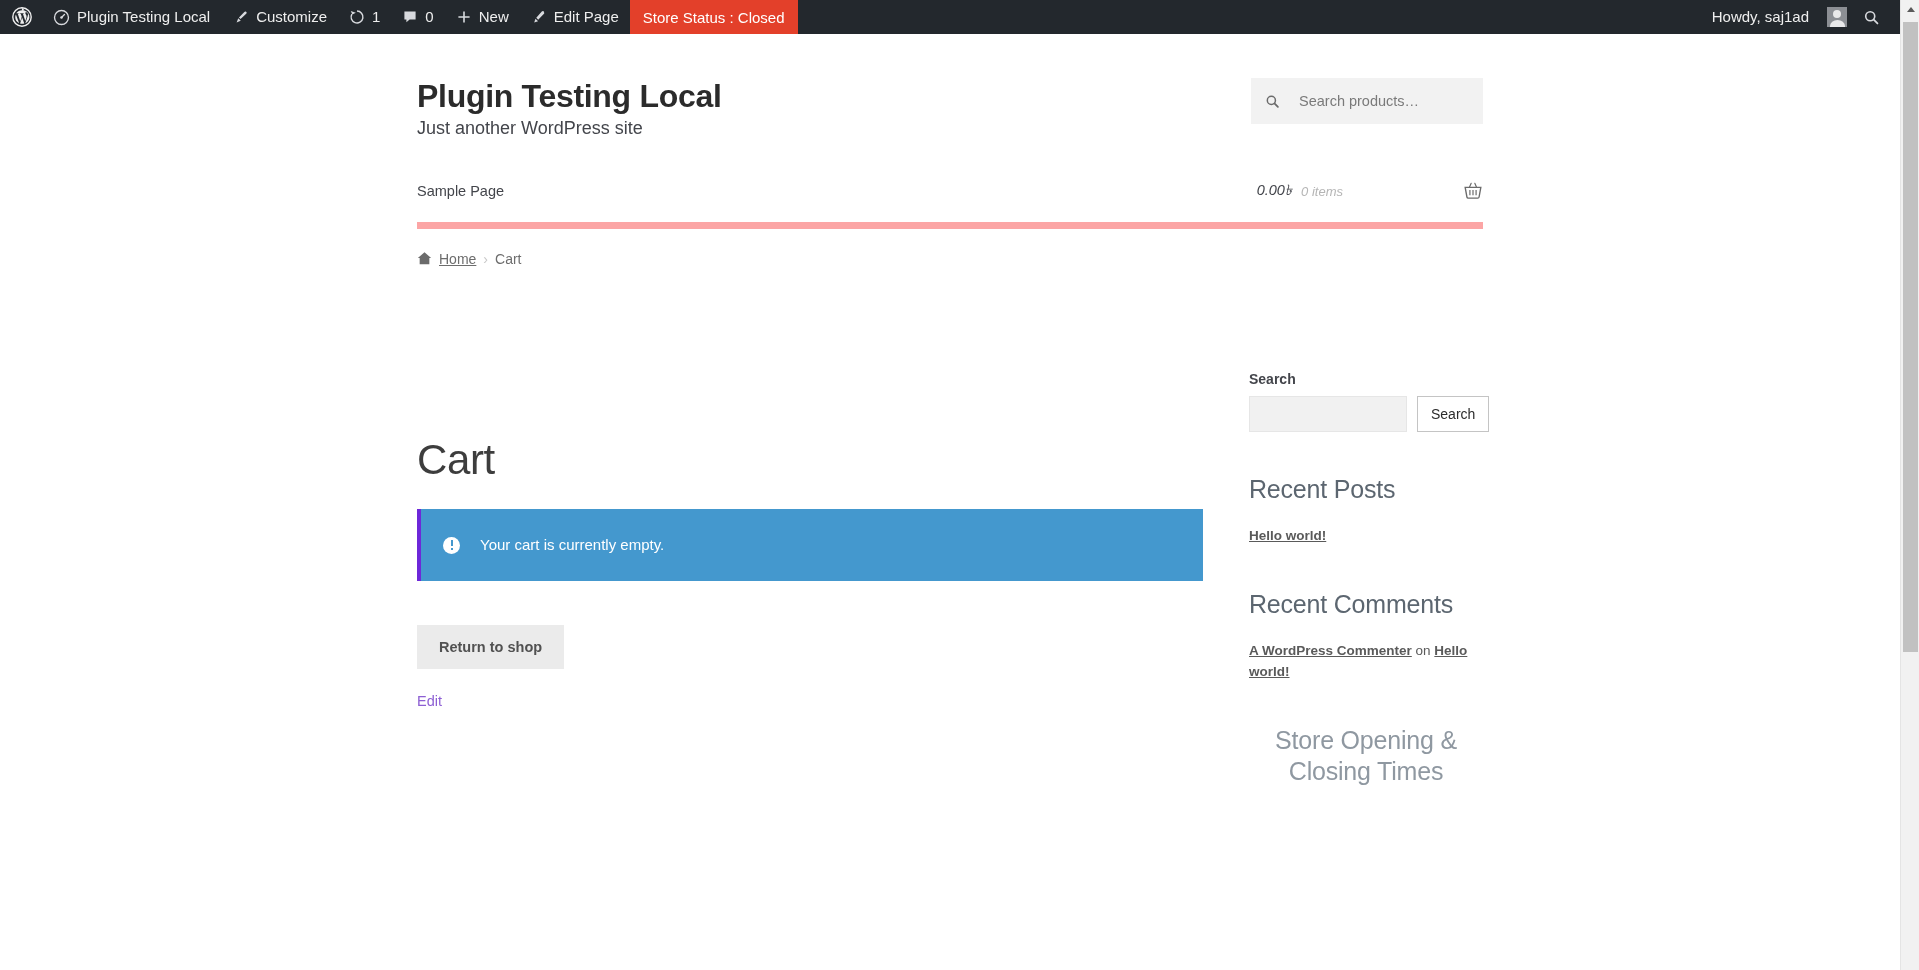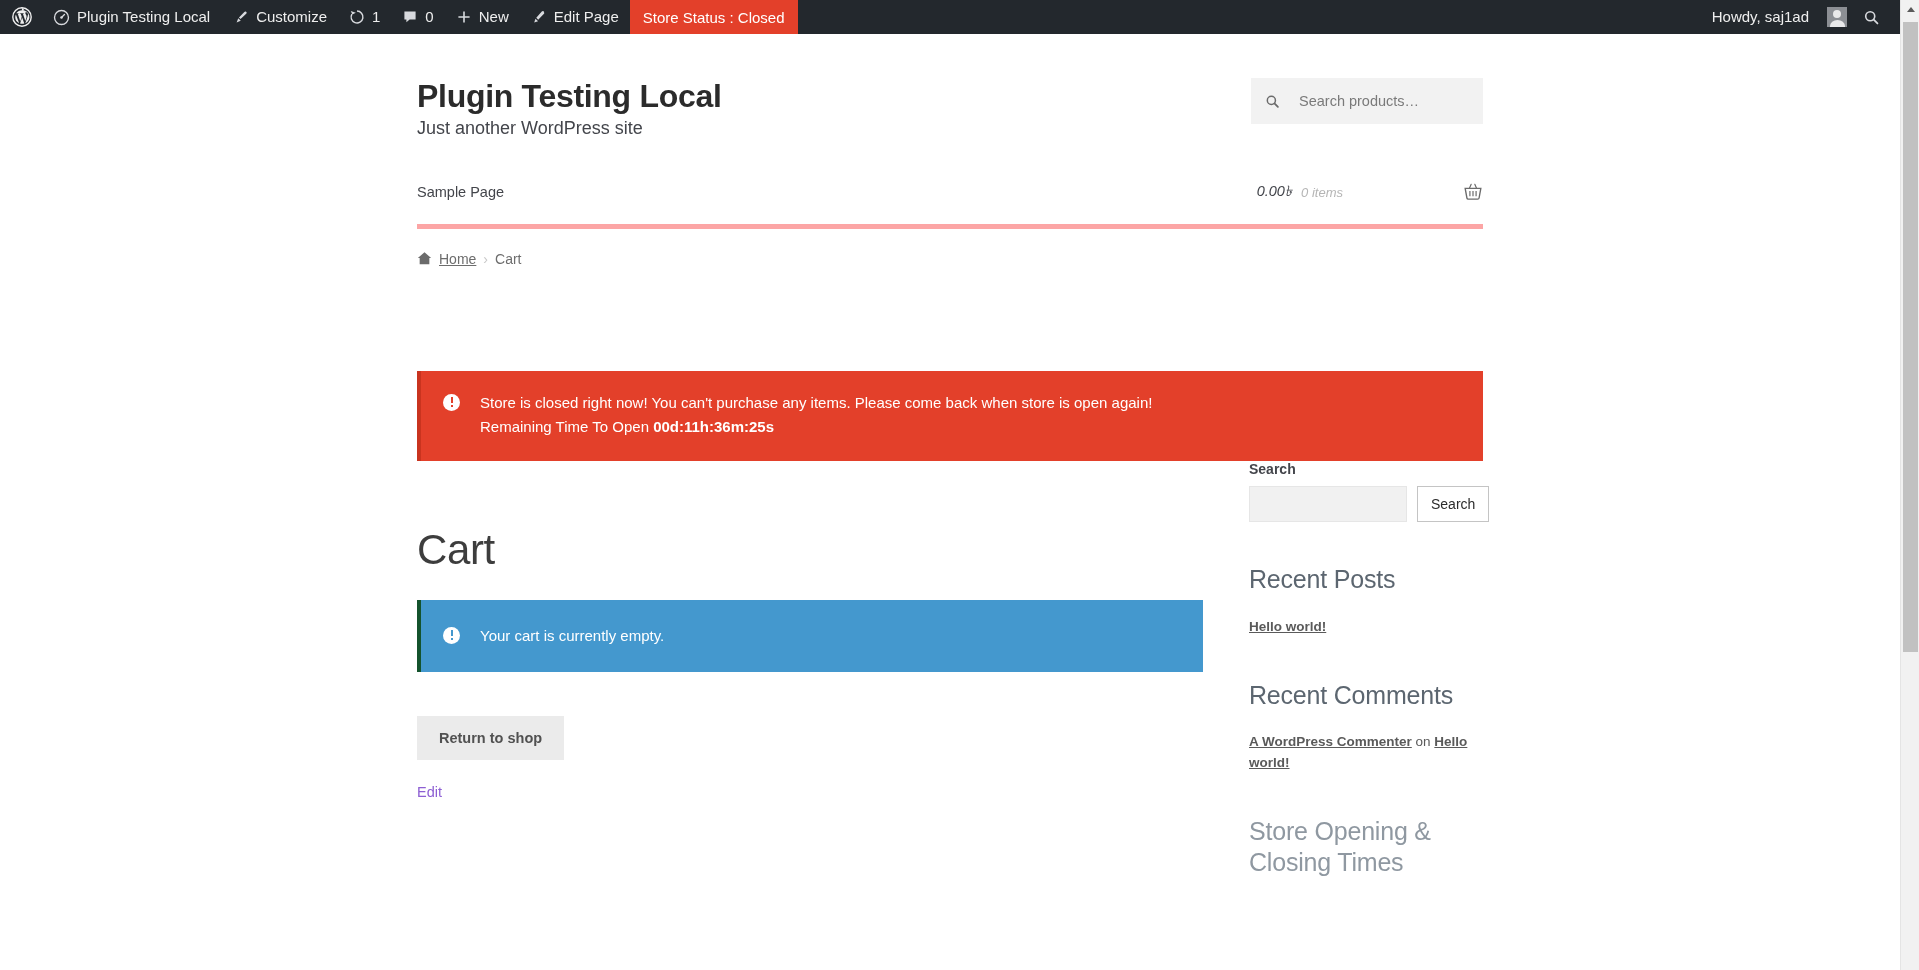--- a/index.html
+++ b/index.html
@@ -152,21 +152,21 @@
     color: #7a7a7a;
     font-size: 14.5px;
   }
 
   
   .nav-row {
     display:flex;
     align-items:center;
     justify-content: space-between;
     height: 68px;
-    border-bottom: 5px solid #fca5a5;
+    border-bottom: 7px solid #fca5a5;
     margin-top: 22px;
   }
   .nav-menu { display:flex; gap: 26px; }
   .nav-menu a {
     color: #43454b;
     text-decoration: none;
     font-size: 14.5px;
   }
   .cart-area {
     display:flex;
@@ -222,21 +222,21 @@
     line-height: 1.62;
   }
   .alert-error {
     background: #e3402a;
     border-left: 4px solid #c9341f;
     width: 1066px;
     margin-top: 0;
   }
   .alert-info {
     background: #4498ce;
-    border-left: 4px solid #14532d;
+    border-left: 4px solid #6d28d9;
     width: 786px;
     padding: 24px 22px 24px 22px;
     align-items: center;
   }
   .alert-icon {
     width: 17px; height: 17px;
     border-radius: 50%;
     background: #ffffff;
     flex: 0 0 17px;
     position: relative;
@@ -323,21 +323,21 @@
     font-family: "Liberation Sans", sans-serif;
   }
   .widget-title {
     font-size: 25px;
     font-weight: 300;
     color: #5c6670;
     margin: 0 0 21px 0;
     line-height: 1.25;
     letter-spacing: -0.2px;
   }
-  .widget-title.muted { color: #8f98a1; }
+  .widget-title.muted { color: #8f98a1; text-align: center; }
   .widget-list a {
     color: #5a5a5a;
     font-size: 13.5px;
     font-weight: bold;
     text-decoration: underline;
     line-height: 1.55;
   }
   .comment-entry {
     font-size: 13.5px;
     color: #5a5a5a;
@@ -494,27 +494,20 @@
           </svg>
         </span>
         <a href="#">Home</a>
         <span class="sep">›</span>
         <span class="cur">Cart</span>
       </div>
 
       <div class="content-row">
         <div class="main-col">
 
-          <div class="alert alert-error">
-            <span class="alert-icon"></span>
-            <div class="alert-body">
-              <span>Store is closed right now! You can't purchase any items. Please come back when store is open again!</span>
-              <span class="alert-line2"><span>Remaining Time To Open </span><b>00d:11h:36m:25s</b></span>
-            </div>
-          </div>
 
           <div class="cols">
             <div class="left-col">
 
               <h1 class="page-title">Cart</h1>
 
               <div class="alert alert-info">
                 <span class="alert-icon"></span>
                 <div class="alert-body">Your cart is currently empty.</div>
               </div>

